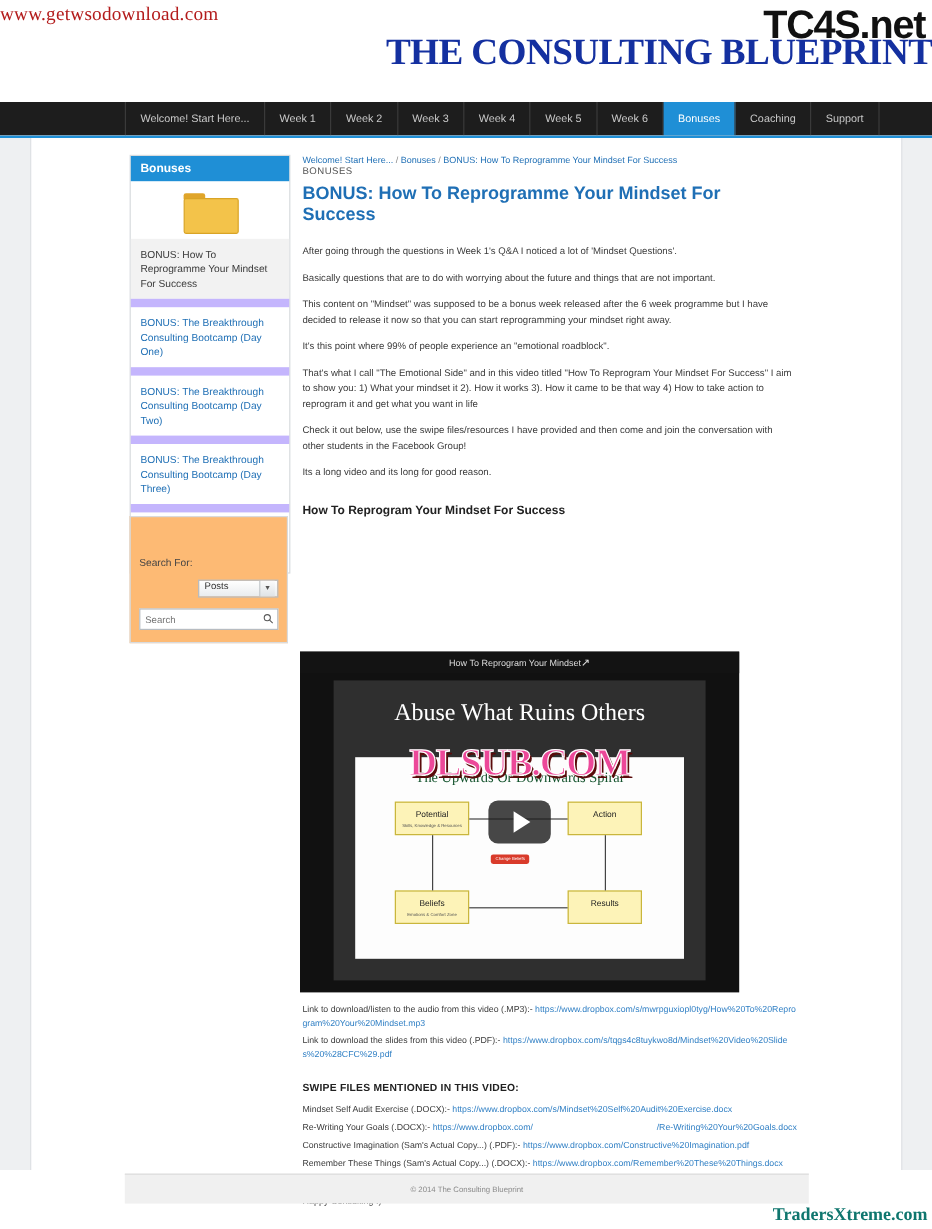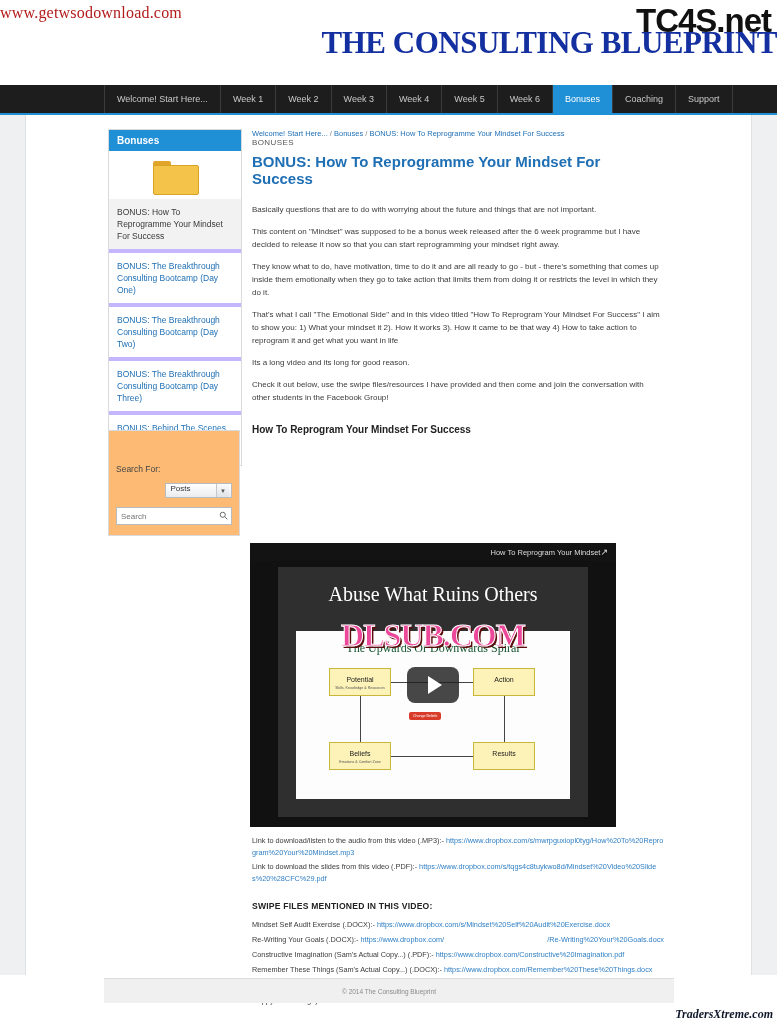--- a/index.html
+++ b/index.html
@@ -141,21 +141,21 @@
     left: 0; top: 4px;
     width: 44px; height: 28px;
     background: #f3c34a;
     border: 1px solid #d9a426;
     border-radius: 2px;
   }
   .side-item {
     font-size: 8.5px;
     line-height: 12px;
     padding: 7px 8px;
-    border-top: 4px solid #c4b5fd;
+    border-top: 7px solid #c4b5fd;
     color: #1f6fb5;
   }
   .side-item.current {
     background: #f2f2f2;
     color: #3a3a3a;
     border-top: none;
   }
 
   
   .searchbox {
@@ -272,21 +272,21 @@
   .video-topbar {
     position: absolute;
     left: 0; top: 0; right: 0;
     height: 18px;
     background: rgba(20,20,20,.85);
     color: #dcdcdc;
     font-size: 7.5px;
     display: flex;
     align-items: center;
     padding: 0 8px;
-    justify-content: flex-end;
+    justify-content: center;
     box-sizing: border-box;
   }
   .share-icon { font-size: 9px; color: #e0e0e0; }
   .slide {
     position: absolute;
     left: 28px; top: 24px;
     width: 310px;
     height: 250px;
     background: #2f2f2f;
   }
@@ -428,26 +428,25 @@
     border-top: 1px solid #dcdcdc;
     color: #8a8a8a;
     font-size: 6.5px;
     display: flex;
     align-items: center;
     justify-content: center;
   }
   .watermark {
     position: absolute;
     right: 4px; bottom: 2px;
-    font-size: 12px;
-    font-weight: bold;
-    color: #0f172a;
+    font-size: 15px;
+    font-weight: bold;
+    color: #0f766e;
     font-family: "Liberation Serif", serif;
     text-shadow: 1px 1px 0 #fff;
-    font-style: italic;
   }
 </style>
 </head>
 <body>
 
 <div class="banner">
   <div class="banner-url">www.getwsodownload.com</div>
   <div class="banner-title">THE CONSULTING BLUEPRINT</div>
   <div class="banner-brand">TC4S.net</div>
 </div>
@@ -508,26 +507,27 @@
       <span>Welcome! Start Here...</span>
       <span class="sep">/</span>
       <span>Bonuses</span>
       <span class="sep">/</span>
       <span>BONUS: How To Reprogramme Your Mindset For Success</span>
     </div>
 
     <div class="eyebrow">BONUSES</div>
     <h1 class="post-title">BONUS: How To Reprogramme Your Mindset For Success</h1>
 
+    <p class="para">After going through the questions in Week 1's Q&amp;A I noticed a lot of 'Mindset Questions'.</p>
     <p class="para">Basically questions that are to do with worrying about the future and things that are not important.</p>
     <p class="para">This content on "Mindset" was supposed to be a bonus week released after the 6 week programme but I have decided to release it now so that you can start reprogramming your mindset right away.</p>
-    <p class="para">They know what to do, have motivation, time to do it and are all ready to go - but - there's something that comes up inside them emotionally when they go to take action that limits them from doing it or restricts the level in which they do it.</p>
+    <p class="para">It's this point where 99% of people experience an "emotional roadblock".</p>
     <p class="para">That's what I call "The Emotional Side" and in this video titled "How To Reprogram Your Mindset For Success" I aim to show you:  1)  What your mindset it  2).  How it works  3).  How it came to be that way  4)  How to take action to reprogram it and get what you want in life</p>
+    <p class="para">Check it out below, use the swipe files/resources I have provided and then come and join the conversation with other students in the Facebook Group!</p>
     <p class="para">Its a long video and its long for good reason.</p>
-    <p class="para">Check it out below, use the swipe files/resources I have provided and then come and join the conversation with other students in the Facebook Group!</p>
 
     <h2 class="section-title">How To Reprogram Your Mindset For Success</h2>
   </div>
 
   <div class="video">
     <div class="slide">
       <div class="slide-head">Abuse What Ruins Others</div>
       <div class="slide-white">
         <div class="slide-sub">The Upwards Or Downwards Spiral</div>
         <div class="diagram">

